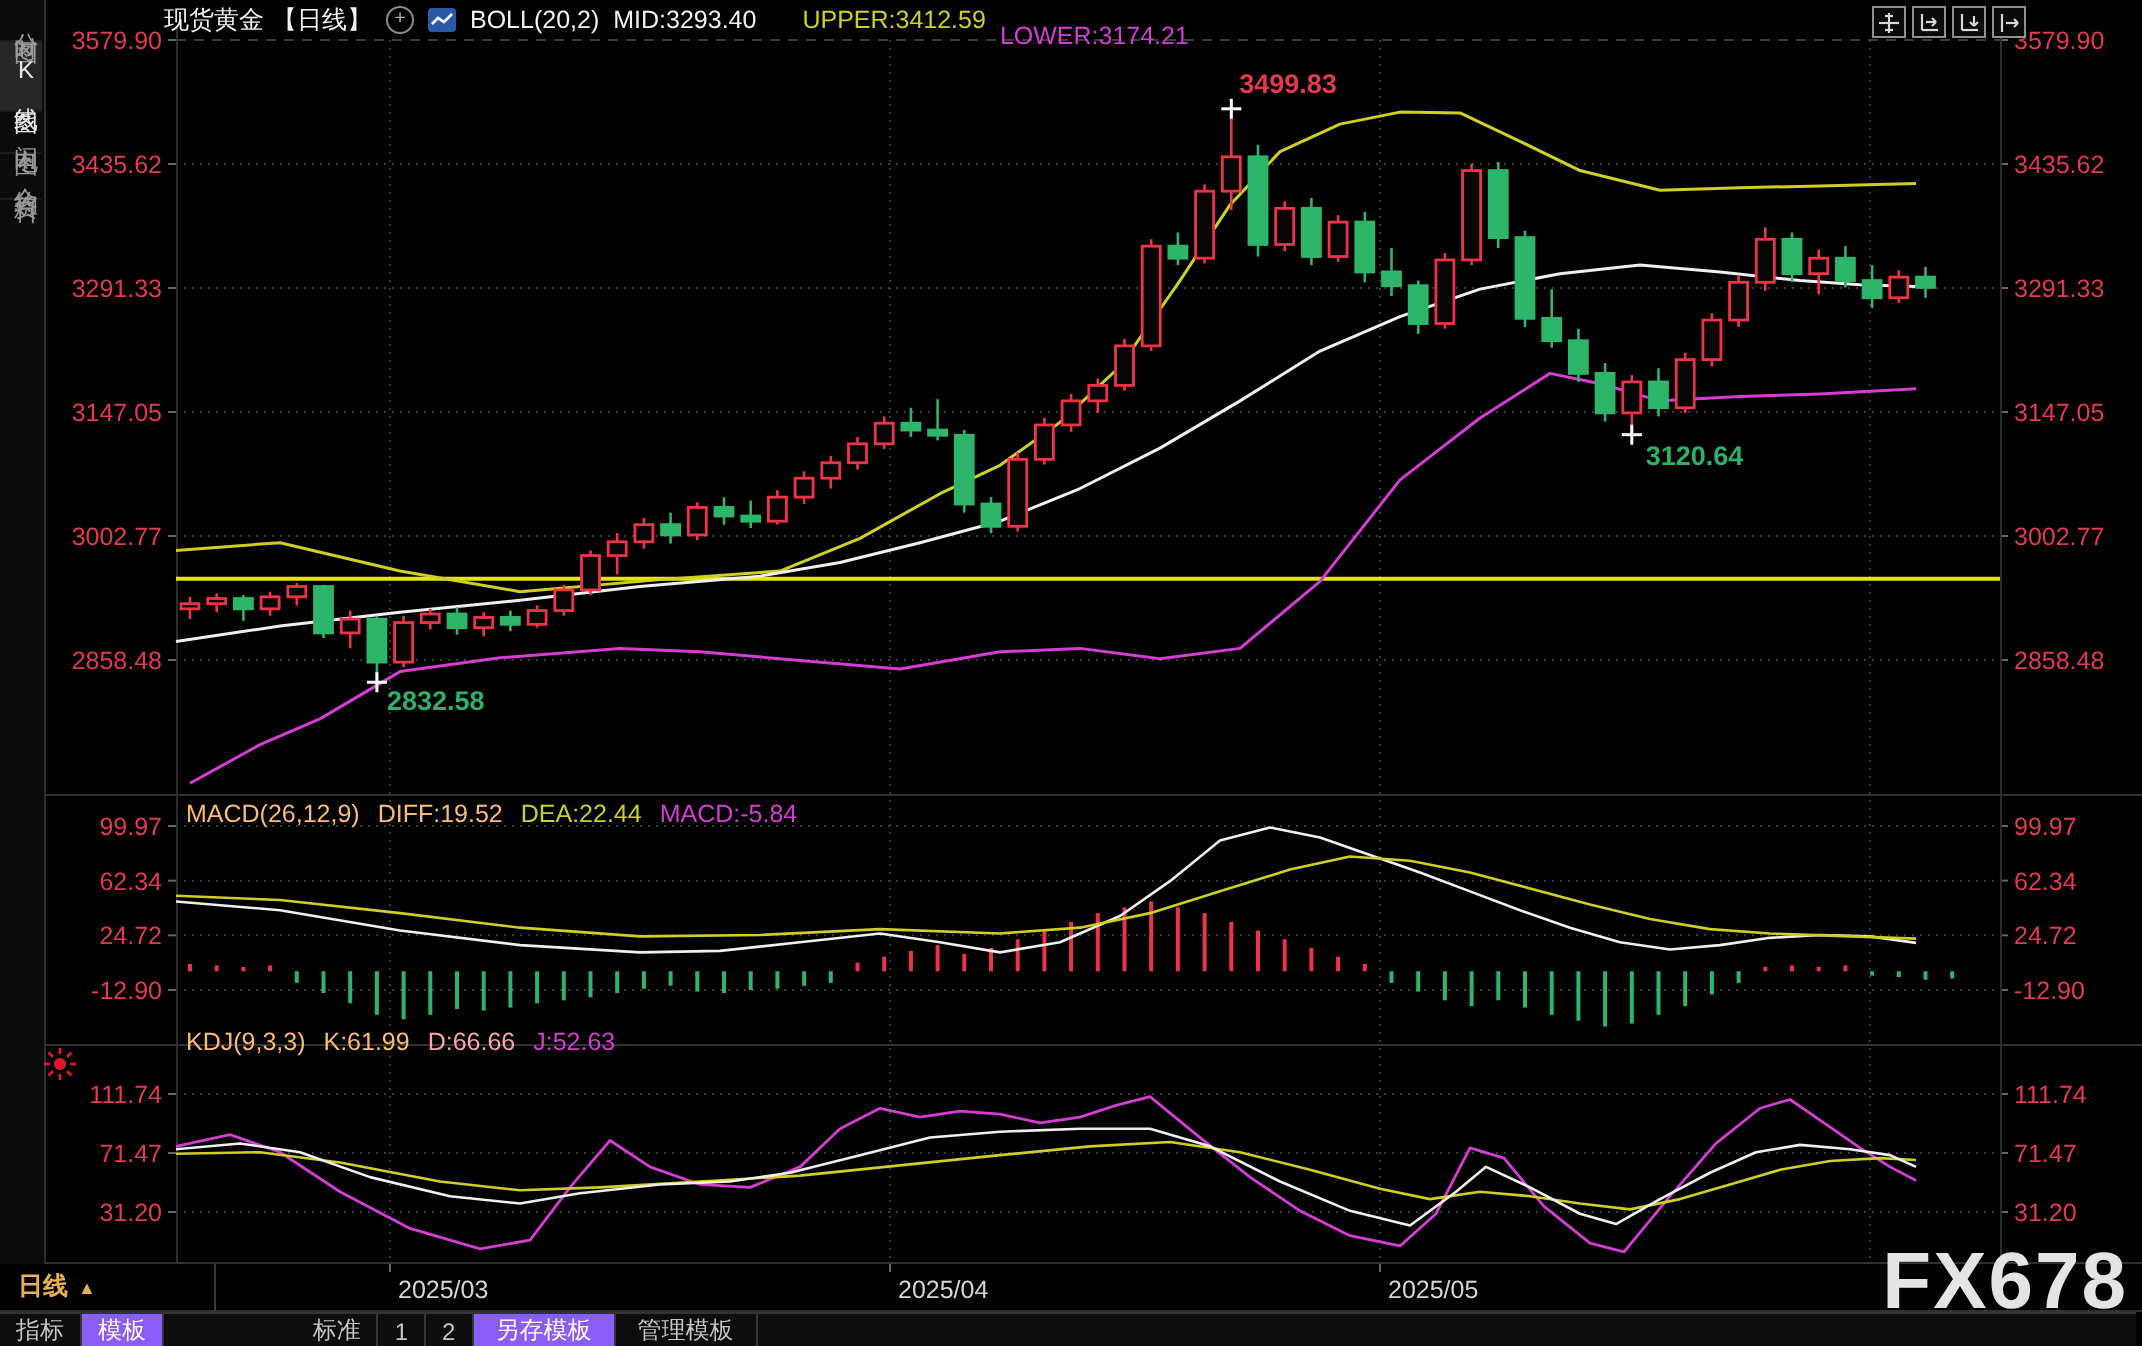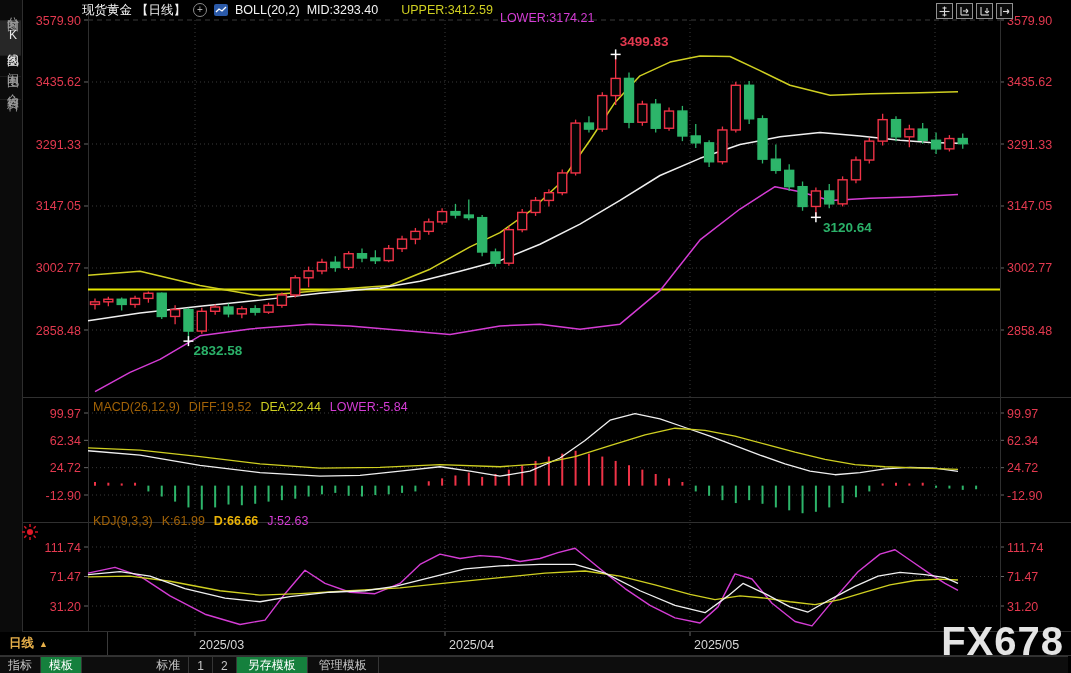--- a/index.html
+++ b/index.html
@@ -28,36 +28,36 @@
 
   
   #tool-icons{position:absolute;left:936px;top:3px;z-index:4;display:flex;gap:3px;}
   .ticon{width:15px;height:14px;border:1px solid #909090;background:#0a0a0a;display:flex;
          align-items:center;justify-content:center;}
 
   
   .pane-header{position:absolute;z-index:4;display:flex;gap:9px;font-size:12.5px;white-space:nowrap;}
   #macd-header{left:93px;top:400px;}
   #kdj-header{left:93px;top:514px;}
-  .pane-header .w{color:#a16207;}
+  .pane-header .w{color:#fdba74;}
 
   #burst-icon{position:absolute;left:21px;top:523px;z-index:4;}
 
   
   #period-cell{position:absolute;left:0;top:632px;width:108px;height:23px;z-index:3;
                border-right:1px solid #3a3a3a;display:flex;align-items:center;gap:5px;
                padding-left:9px;box-sizing:border-box;}
   #period-cell .p{color:#e8b04a;font-size:12.5px;font-weight:bold;}
   #period-cell .tri{color:#e8b04a;font-size:9px;}
 
   
   #bottom-toolbar{position:absolute;left:0;top:656px;width:1068px;height:17px;background:#0d0d0d;
                   z-index:3;display:flex;align-items:stretch;font-size:12px;color:#c6c6c6;}
   .bt-item{display:flex;align-items:center;padding:0 11px;border-right:1px solid #353535;cursor:default;}
-  .bt-item.hl{background:#15803d;color:#fff;}
+  .bt-item.hl{background:#8b5cf6;color:#fff;}
   .bt-item.vip{color:#e2a33c;margin-top:22px;}
   .bt-item.num{padding:0 8px;}
 
   #watermark{position:absolute;right:7px;bottom:12px;z-index:5;font-size:40px;font-weight:bold;
              color:#e4e4e4;letter-spacing:1px;line-height:1;}
 </style>
 </head>
 <body>
 
 <div id="stage">
@@ -443,27 +443,27 @@
             <line x1="9" y1="8.5" x2="11" y2="6.5"></line>
           </g>
         </svg>
       </div>
     </div>
 
   <div id="macd-header" class="pane-header">
     <span class="w">MACD(26,12,9)</span>
     <span class="w">DIFF:19.52</span>
     <span id="macd-dea" style="color: rgb(207, 207, 33);">DEA:22.44</span>
-    <span id="macd-macd" style="color: rgb(212, 60, 212);">LOWER:-5.84</span>
+    <span id="macd-macd" style="color: rgb(212, 60, 212);">MACD:-5.84</span>
   </div>
 
   <div id="kdj-header" class="pane-header">
     <span class="w">KDJ(9,3,3)</span>
     <span class="w">K:61.99</span>
-    <span id="kdj-d" style="color: #eab308; font-weight: bold;">D:66.66</span>
+    <span id="kdj-d" style="color: #fca5a5;">D:66.66</span>
     <span id="kdj-j" style="color: rgb(212, 60, 212);">J:52.63</span>
   </div>
 
   <div id="burst-icon">
     <svg width="18" height="18" viewBox="0 0 18 18">
       <circle cx="9" cy="9" r="3" fill="#e01828"></circle>
       <g stroke="#e01828" stroke-width="1.4">
         <line x1="9" y1="1" x2="9" y2="4"></line>
           <line x1="9" y1="14" x2="9" y2="17"></line>
         <line x1="1" y1="9" x2="4" y2="9"></line>

